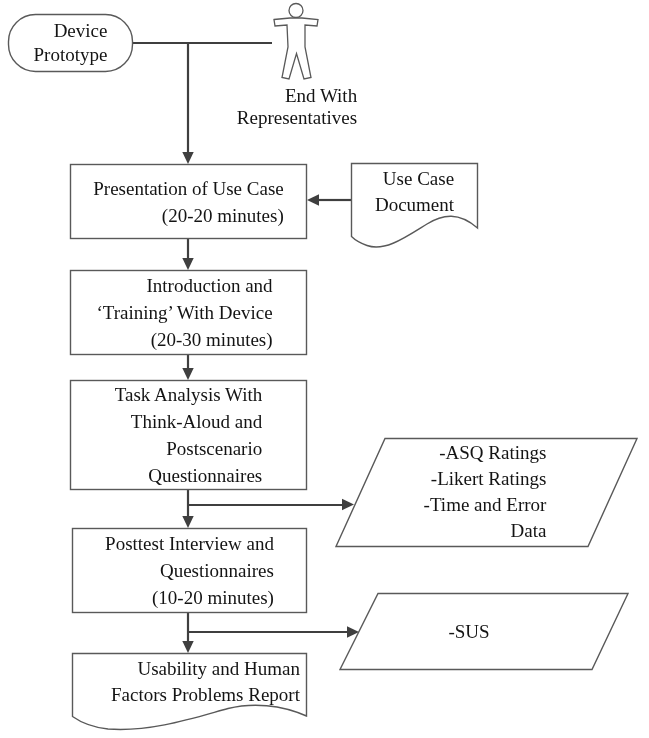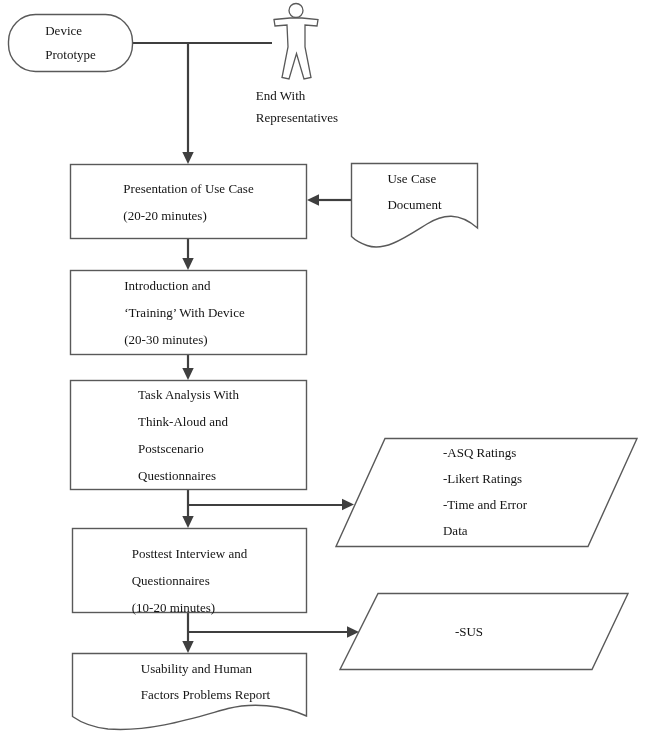--- a/index.html
+++ b/index.html
@@ -26,34 +26,34 @@
   }
   .shape { fill: var(--background); stroke: var(--border); stroke-width: 1.4; }
   .connector { stroke: var(--line); stroke-width: 2.2; fill: none; }
   .arrowhead { fill: var(--line); stroke: none; }
   .figure { fill: var(--background); stroke: var(--border); stroke-width: 1.3; }
   .label {
     position: absolute;
     display: flex;
     align-items: center;
     justify-content: center;
-    text-align: left;
+    text-align: right;
     white-space: pre-line;
-    font-size: 13px;
+    font-size: 19px;
     line-height: 27px;
     color: var(--text);
   }
   .lbl-device   { left: 8px;   top: 14px;  width: 125px; height: 58px;  line-height: 24px; }
   .lbl-enduser  { left: 212px; top: 84px;  width: 170px; height: 46px;  line-height: 22px; }
   .lbl-present  { left: 70px;  top: 164px; width: 237px; height: 75px; }
   .lbl-ucdoc    { left: 351px; top: 163px; width: 127px; height: 58px;  line-height: 26px; font-family: Liberation Serif, serif; }
   .lbl-intro    { left: 70px;  top: 270px; width: 229px; height: 85px; }
   .lbl-task     { left: 70px;  top: 380px; width: 237px; height: 110px; }
   .lbl-asq      { left: 355px; top: 438px; width: 260px; height: 108px; line-height: 26px; }
-  .lbl-posttest { left: 72px;  top: 528px; width: 235px; height: 85px; margin-top: 10px; }
+  .lbl-posttest { left: 72px;  top: 528px; width: 235px; height: 85px; }
   .lbl-sus      { left: 344px; top: 593px; width: 250px; height: 77px; }
   .lbl-report   { left: 88px;  top: 653px; width: 235px; height: 57px;  line-height: 26px; }
 </style>
 </head>
 <body>
 
 <div class="canvas">
 
   <svg class="layer" viewBox="0 0 649 738">
 

